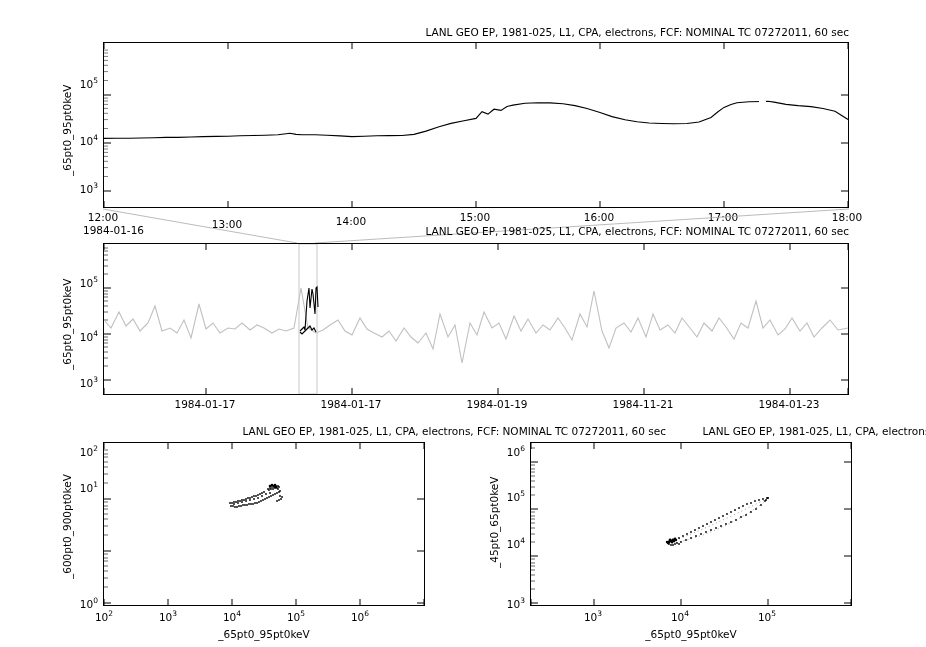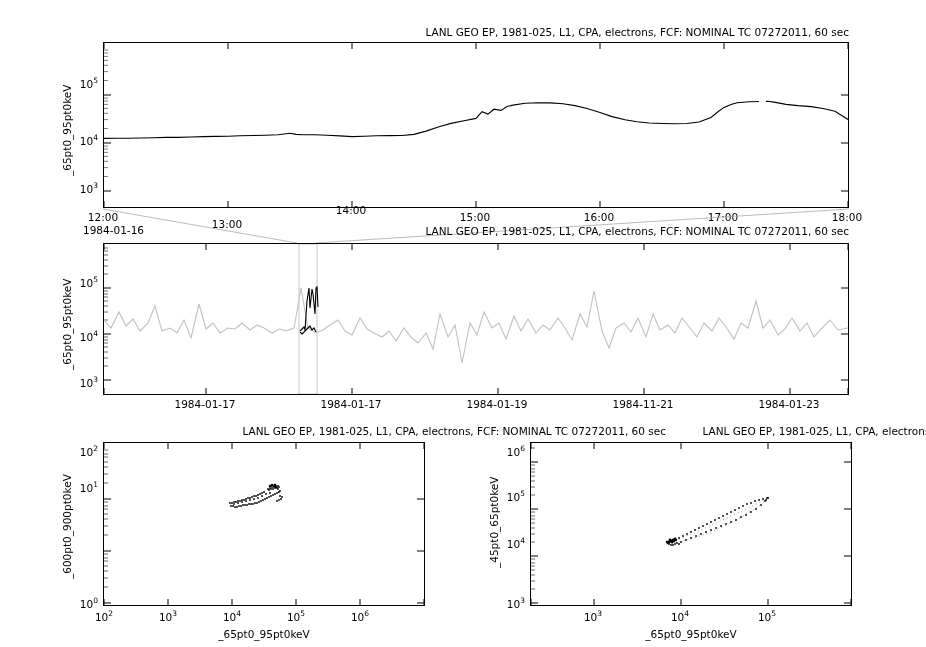--- a/index.html
+++ b/index.html
@@ -127,21 +127,21 @@
       </g>
 
       <polyline fill="none" stroke="#000000" stroke-width="1.1" points="0,95.4 12,95.2 25,95.2 37,95.0 50,94.8 62,94.4 74,94.4 87,94.0 99,93.6 112,93.4 124,93.2 136,92.8 149,92.5 161,92.2 174,91.8 186,90.3 192,91.4 198,91.7 211,91.8 223,92.2 236,92.9 248,93.6 260,93.2 273,92.8 285,92.6 298,92.5 310,91.4 322,88.1 335,83.8 347,80.4 360,77.7 372,75.4 378,68.7 384,71.1 390,66.2 397,67.4 403,63.5 409,62.1 421,60.3 434,59.7 446,59.9 459,60.7 471,62.6 483,65.5 496,69.4 508,73.6 521,76.8 533,78.7 545,80.0 558,80.5 570,80.8 583,80.5 595,79.0 607,74.4 614,68.7 620,64.4 627,61.4 633,59.7 645,58.7 658,58.5 664,58.3 670,59.1 682,61.4 694,62.6 707,63.6 719,65.5 731,68.2 744,76.5"></polyline>
 
       <line x1="655" y1="58.4" x2="662" y2="58.4" stroke="#fff" stroke-width="2"></line>
     </svg>
   </div>
 
   <div class="tick-label-x" style="left:83px; top:211px; width:40px;">12:00</div>
   <div class="tick-label-x" style="left:207px; top:218px; width:40px;">13:00</div>
-  <div class="tick-label-x" style="left:331px; top:204px; width:40px;">14:00</div>
+  <div class="tick-label-x" style="left:331px; top:215px; width:40px;">14:00</div>
   <div class="tick-label-x" style="left:455px; top:211px; width:40px;">15:00</div>
   <div class="tick-label-x" style="left:579px; top:211px; width:40px;">16:00</div>
   <div class="tick-label-x" style="left:703px; top:211px; width:40px;">17:00</div>
   <div class="tick-label-x" style="left:827px; top:211px; width:40px;">18:00</div>
   <div class="tick-label-x" style="left:83px; top:224px; width:80px; text-align:left;">1984-01-16</div>
 </div>
 
 <svg style="position:absolute; left:0; top:0; width:926px; height:647px; pointer-events:none;">
   <line x1="103" y1="209" x2="297" y2="243" stroke="#aaaaaa" stroke-width="0.8"></line>
   <line x1="849" y1="209" x2="315" y2="243" stroke="#aaaaaa" stroke-width="0.8"></line>

